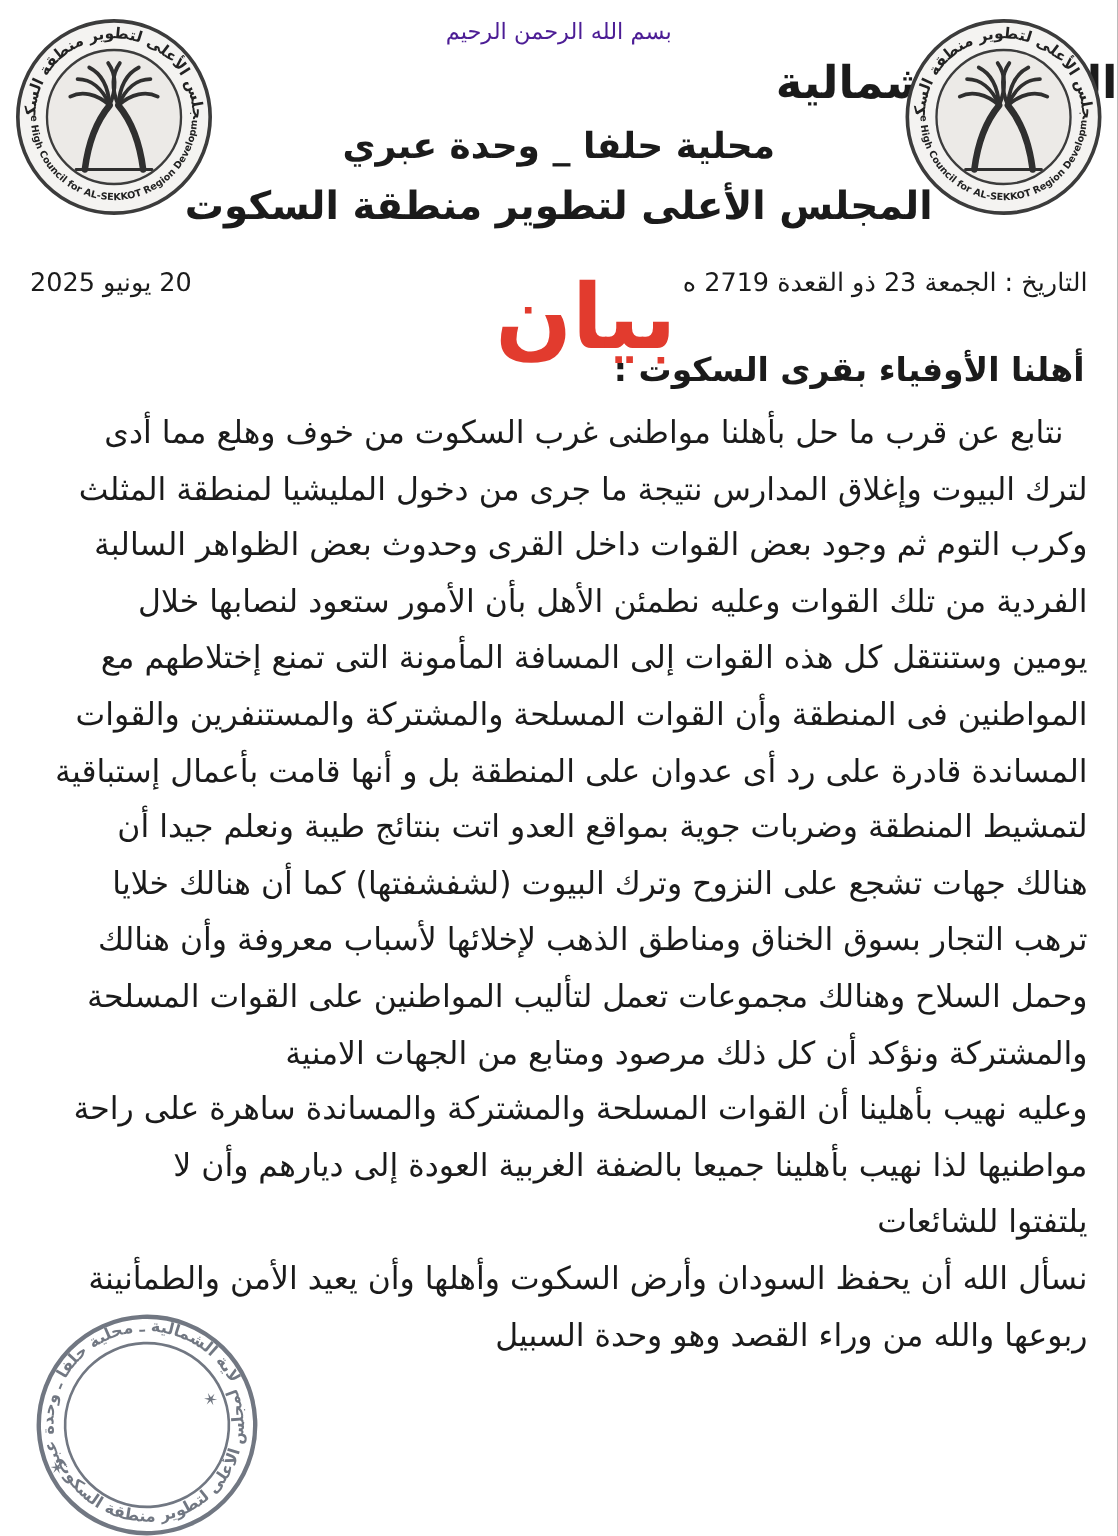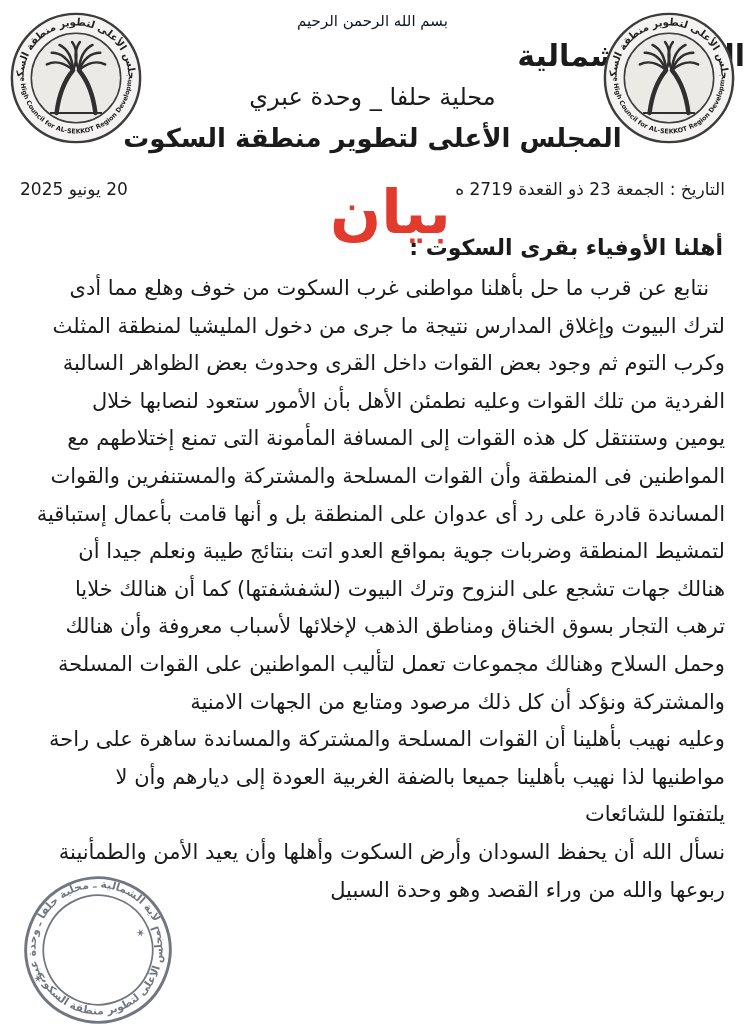--- a/index.html
+++ b/index.html
@@ -6,23 +6,23 @@
   html,body { background:#888; }
   .page {
     position:relative; width:745px; height:1024px; margin:0 auto;
     background:#ffffff; overflow:hidden; direction:rtl;
     font-family:"DejaVu Sans", sans-serif; color:#1b1b1b;
   }
   .header { position:relative; text-align:center; padding-top:12px; }
   .seal { position:absolute; top:10px; width:136px; height:136px; }
   .seal.left  { left:8px; }
   .seal.right { right:8px; }
-  .basmala { font-size:15px; color:#0f172a; letter-spacing:0.5px; }
+  .basmala { font-size:15px; color:#4c1d95; letter-spacing:0.5px; }
   .state   { font-size:30px; font-weight:bold; margin-top:8px;text-align:right; }
-  .locality{ font-size:24px; font-weight:normal; margin-top:10px; }
+  .locality{ font-size:24px; font-weight:bold; margin-top:10px; }
   .council { font-size:26px; font-weight:bold; margin-top:12px; }
   .date-row{
     display:flex; justify-content:space-between; align-items:flex-start;
     padding:0 20px; margin-top:26px; font-size:17px;
   }
   .title-red{
     text-align:center; font-size:60px; font-weight:bold; color:#e23b2e;
     line-height:58px; margin-top:-16px; transform:translateX(18px);
   }
   .salutation{ font-size:22px; font-weight:bold; padding:0 22px; margin-top:-6px; }

